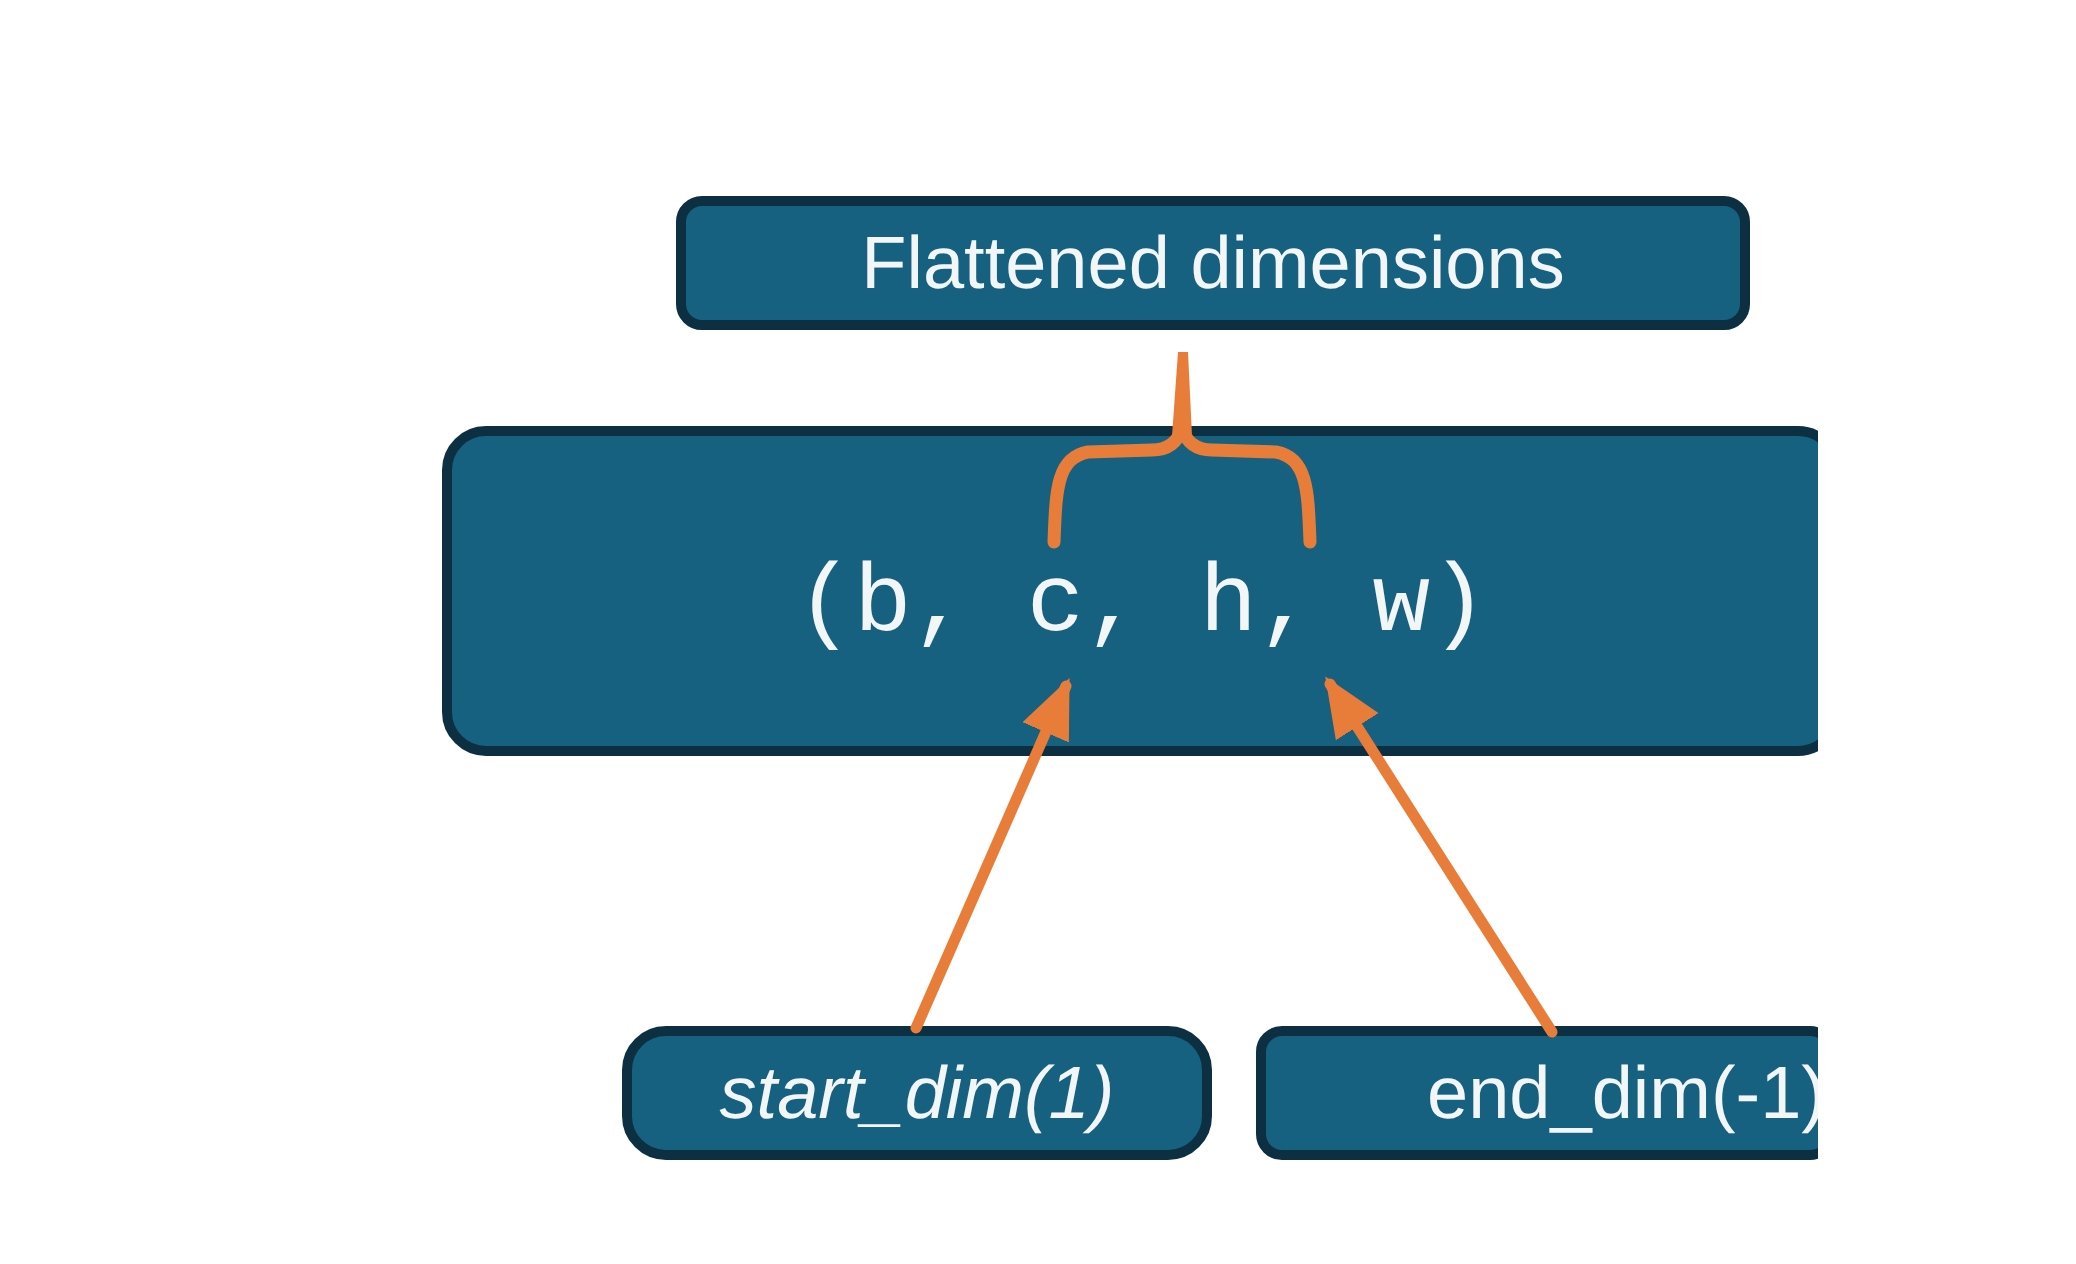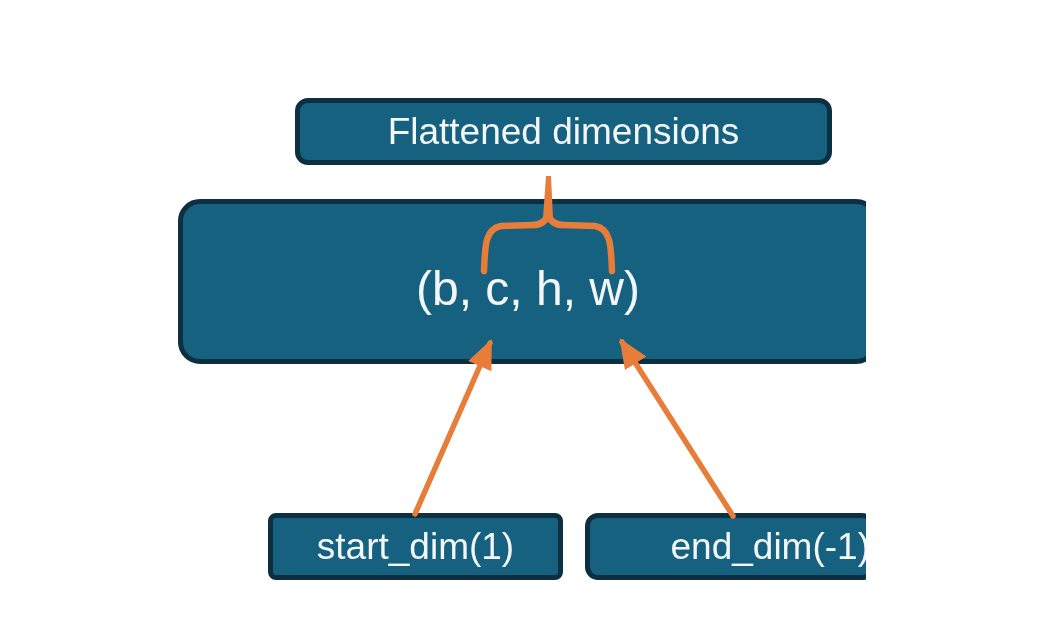--- a/index.html
+++ b/index.html
@@ -7,51 +7,54 @@
     padding: 0;
     background: var(--background, #ffffff);
     font-family: "Liberation Sans", "DejaVu Sans", sans-serif;
   }
   .canvas {
     position: relative;
     width: 866px;
     height: 632px;
     background: var(--background, #ffffff);
     overflow: hidden;
+    margin-left: 43px;
   }
   .node {
     position: absolute;
     box-sizing: border-box;
     background: var(--box-fill, #176180);
     border: 5px solid var(--box-border, #0d2f42);
     color: var(--text-color, #f2f6f7);
     display: flex;
     align-items: center;
     justify-content: center;
     line-height: 1;
     white-space: nowrap;
   }
   .title-box {
     left: 295px; top: 98px;
     width: 537px; height: 67px;
     border-radius: 13px;
     font-size: 37px;
   }
   .tensor-box {
-    left: 178px; top: 199px;
+    left: 178px; top: 213px;
     width: 700px; height: 165px;
     border-radius: 22px;
     font-size: 48px;
     padding-top: 14px;
+    font-family: Liberation Mono, monospace;
   }
   .start-box {
     left: 268px; top: 513px;
     width: 295px; height: 67px;
-    border-radius: 8px;
+    border-radius: 22px;
     font-size: 37px;
+    font-style: italic;
   }
   .end-box {
     left: 585px; top: 513px;
     width: 290px; height: 67px;
     border-radius: 13px;
     font-size: 37px;
     justify-content: flex-end;
   }
   .overlay {
     position: absolute;

